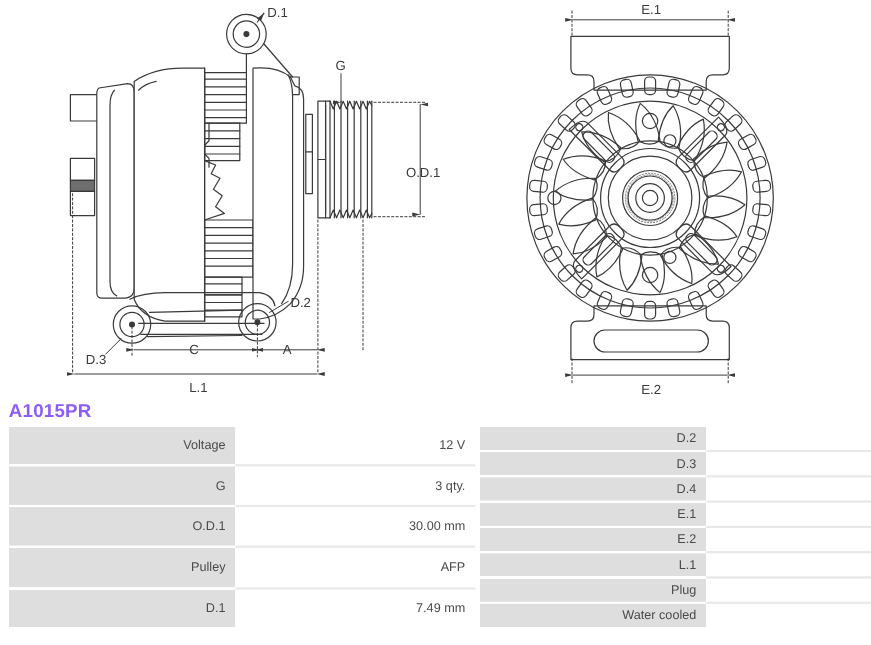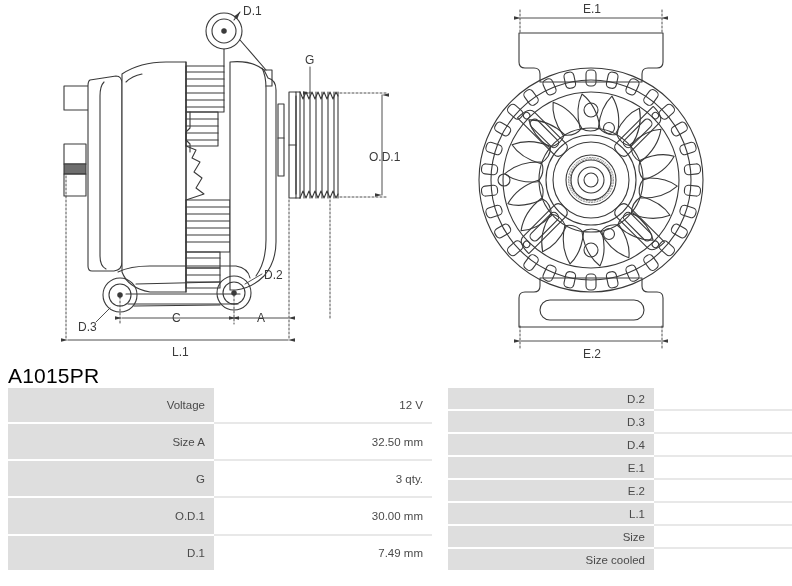--- a/index.html
+++ b/index.html
@@ -30,34 +30,35 @@
   }
   #drawings svg {
     display: block;
   }
 
   
   #part-title {
     position: absolute;
     left: 8px;
     top: 364px;
-    font-size: 21px;
-    color: #000000;
+    font-size: 17px;
+    color: #8b5cf6;
     letter-spacing: 0.2px;
     font-family: "Liberation Sans", sans-serif;
+    font-weight: bold;
   }
 
   
   #spec-area {
     position: absolute;
     left: 8px;
     top: 388px;
     width: 776px;
     display: flex;
-    gap: 16px;
+    gap: 4px;
   }
   table.spec {
     border-collapse: collapse;
     width: 388px;
     table-layout: fixed;
   }
   table.spec td {
     font-size: 11.5px;
     height: 21px;
     padding: 0 9px 0 9px;
@@ -498,32 +499,32 @@
 
   <div id="spec-area">
 
     <table class="spec">
       <tbody>
         <tr>
           <td class="k">Voltage</td>
           <td class="v">12 V</td>
         </tr>
         <tr>
-          <td class="k">Size A</td>
-          <td class="v">32.50 mm</td>
-        </tr>
-        <tr>
           <td class="k">G</td>
           <td class="v">3 qty.</td>
         </tr>
         <tr>
           <td class="k">O.D.1</td>
           <td class="v">30.00 mm</td>
         </tr>
         <tr>
+          <td class="k">Pulley</td>
+          <td class="v">AFP</td>
+        </tr>
+        <tr>
           <td class="k">D.1</td>
           <td class="v">7.49 mm</td>
         </tr>
       </tbody>
     </table>
 
     <table class="spec">
       <tbody>
         <tr>
           <td class="k">D.2</td>
@@ -543,24 +544,24 @@
         </tr>
         <tr>
           <td class="k">E.2</td>
           <td class="v">97.00 mm</td>
         </tr>
         <tr>
           <td class="k">L.1</td>
           <td class="v">195.00 mm</td>
         </tr>
         <tr>
-          <td class="k">Size</td>
+          <td class="k">Plug</td>
           <td class="v">PL_2300</td>
         </tr>
         <tr>
-          <td class="k">Size cooled</td>
+          <td class="k">Water cooled</td>
           <td class="v">Yes</td>
         </tr>
       </tbody>
     </table>
 
   </div>
 </div>
 
 </body></html>

